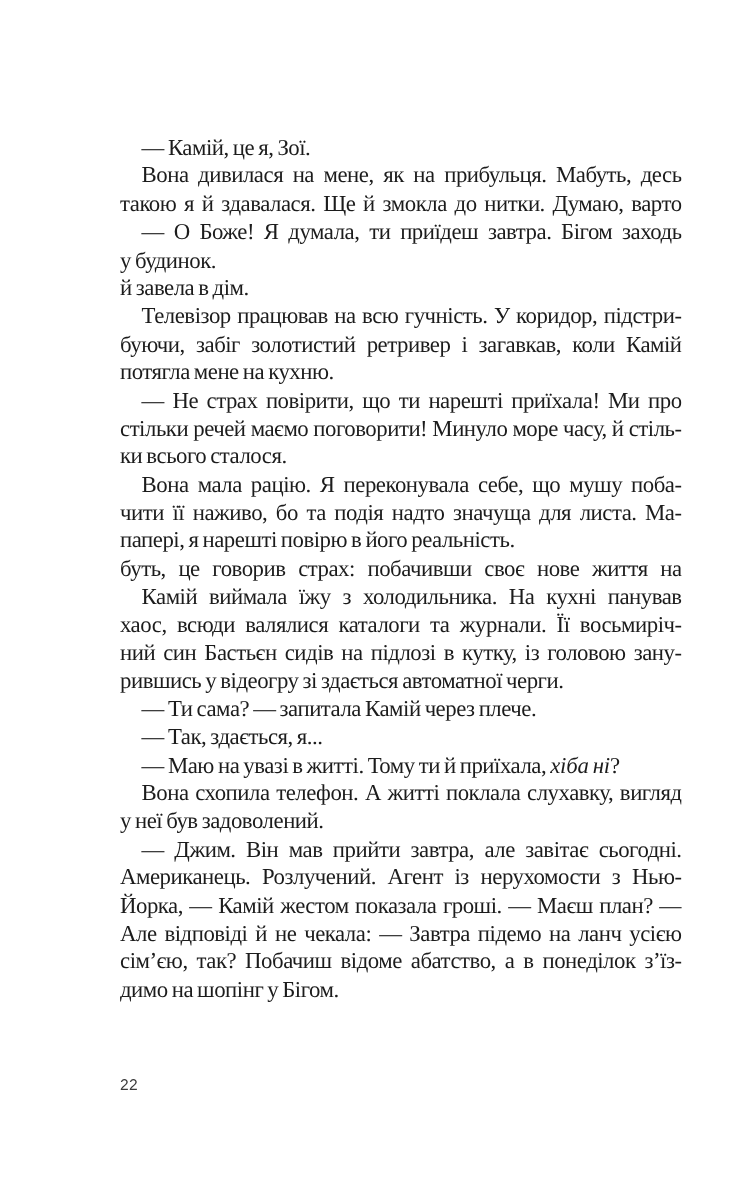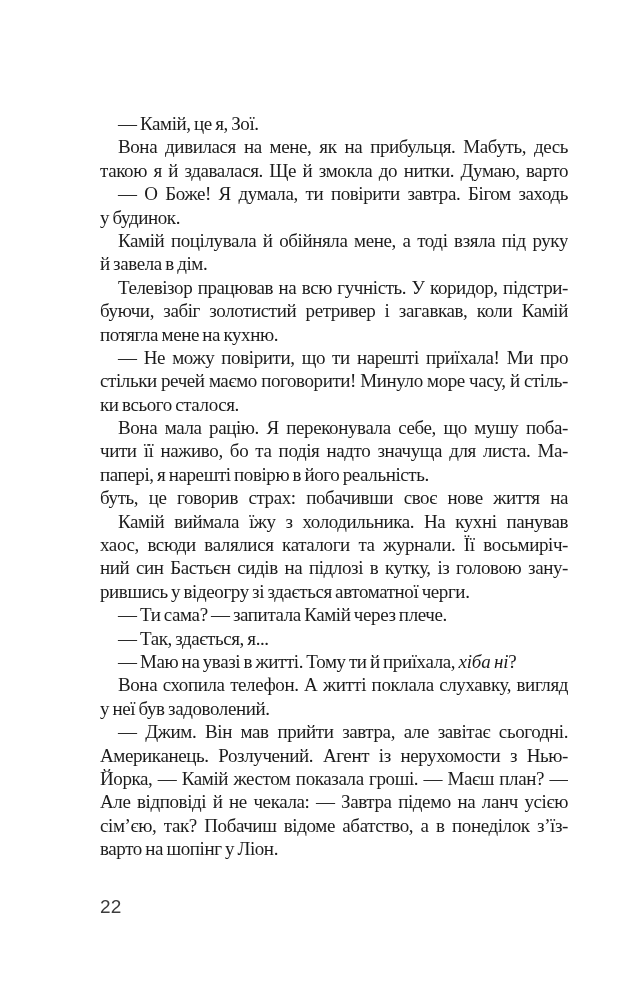--- a/index.html
+++ b/index.html
@@ -50,52 +50,51 @@
   }
   .line em {
     font-style: italic;
     letter-spacing: -0.2px;
   }
   .page-number {
     position: absolute;
     left: 100px;
     top: 896px;
     font-family: "Liberation Sans", "DejaVu Sans", sans-serif;
-    font-size: 19px;
+    font-size: 13px;
     color: #3c3c3c;
     letter-spacing: 0.3px;
   }
 </style>
 </head>
 <body>
 
 <div class="page">
   <div class="page-text">
       <div class="para">
         <div class="line first plast">— Камій, це я, Зої.</div>
       </div>
       <div class="para">
         <div class="line first">Вона дивилася на мене, як на прибульця. Мабуть, десь</div>
         <div class="line">такою я й здавалася. Ще й змокла до нитки. Думаю, варто</div>
       </div>
       <div class="para">
-        <div class="line first">— О Боже! Я думала, ти повірити завтра. Бігом заходь</div>
+        <div class="line first">— О Боже! Я думала, ти приїдеш завтра. Бігом заходь</div>
         <div class="line plast">у будинок.</div>
       </div>
       <div class="para">
-        <div class="line first">Камій поцілувала й обійняла мене, а тоді взяла під руку</div>
         <div class="line plast">й завела в дім.</div>
       </div>
       <div class="para">
         <div class="line first">Телевізор працював на всю гучність. У коридор, підстри-</div>
         <div class="line">буючи, забіг золотистий ретривер і загавкав, коли Камій</div>
         <div class="line plast">потягла мене на кухню.</div>
       </div>
       <div class="para">
-        <div class="line first">— Не можу повірити, що ти нарешті приїхала! Ми про</div>
+        <div class="line first">— Не страх повірити, що ти нарешті приїхала! Ми про</div>
         <div class="line">стільки речей маємо поговорити! Минуло море часу, й стіль-</div>
         <div class="line plast">ки всього сталося.</div>
       </div>
       <div class="para">
         <div class="line first">Вона мала рацію. Я переконувала себе, що мушу поба-</div>
         <div class="line">чити її наживо, бо та подія надто значуща для листа. Ма-</div>
         <div class="line plast">папері, я нарешті повірю в його реальність.</div>
         <div class="line">буть, це говорив страх: побачивши своє нове життя на</div>
       </div>
       <div class="para">
@@ -116,17 +115,17 @@
       <div class="para">
         <div class="line first">Вона схопила телефон. А житті поклала слухавку, вигляд</div>
         <div class="line plast">у неї був задоволений.</div>
       </div>
       <div class="para">
         <div class="line first">— Джим. Він мав прийти завтра, але завітає сьогодні.</div>
         <div class="line">Американець. Розлучений. Агент із нерухомости з Нью-</div>
         <div class="line">Йорка, — Камій жестом показала гроші. — Маєш план? —</div>
         <div class="line">Але відповіді й не чекала: — Завтра підемо на ланч усією</div>
         <div class="line">сім’єю, так? Побачиш відоме абатство, а в понеділок з’їз-</div>
-        <div class="line plast">варто на шопінг у Ліон.</div>
+        <div class="line plast">димо на шопінг у Бігом.</div>
       </div>
     </div>
   <div class="page-number">22</div>
 </div>
 
 </body></html>

